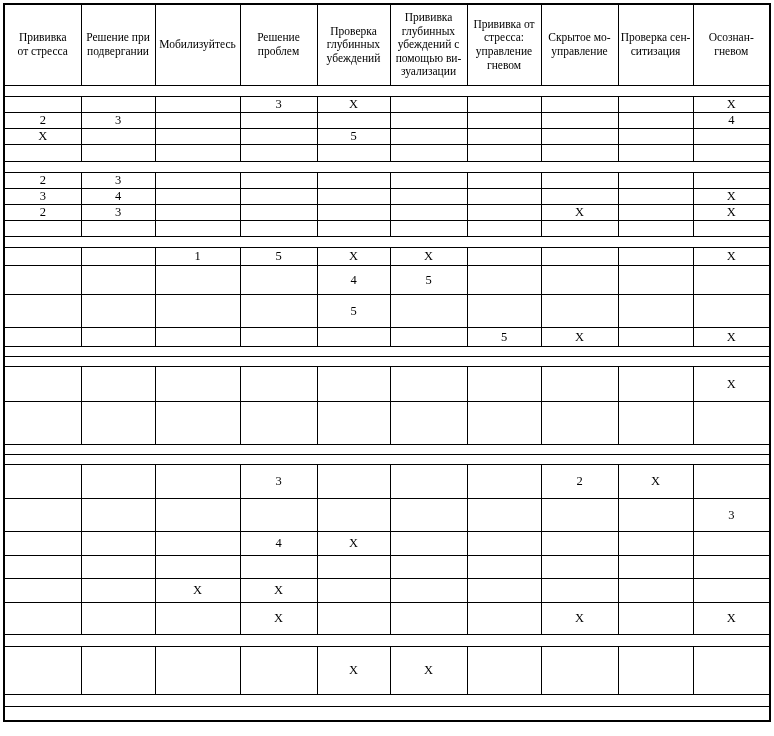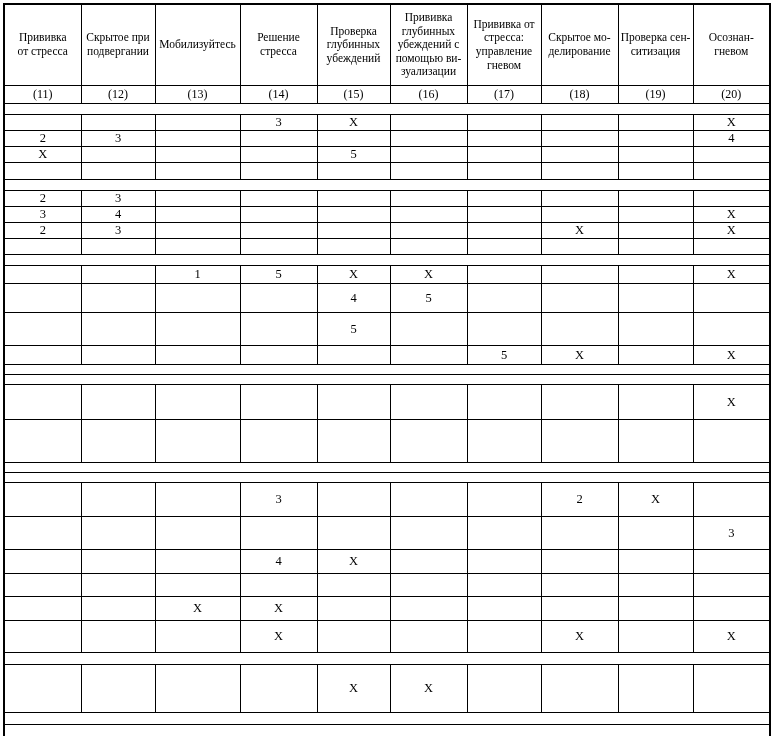--- a/index.html
+++ b/index.html
@@ -68,55 +68,43 @@
         <col style="width: 77px;">
         <col style="width: 74px;">
         <col style="width: 77px;">
         <col style="width: 75px;">
         <col style="width: 77px;">
       </colgroup>
       <thead>
         <tr>
           <th class="hdr">Прививка
 от стресса</th>
-          <th class="hdr">Скрытое при
+          <th class="hdr">Решение при
 подвергании</th>
           <th class="hdr">Мобилизуйтесь</th>
           <th class="hdr">Решение
-стресса</th>
+проблем</th>
           <th class="hdr">Проверка
 глубинных
 убеждений</th>
           <th class="hdr">Прививка
 глубинных
 убеждений с
 помощью ви-
 зуализации</th>
           <th class="hdr">Прививка от
 стресса:
 управление
 гневом</th>
           <th class="hdr">Скрытое мо-
-делирование</th>
+управление</th>
           <th class="hdr">Проверка сен-
 ситизация</th>
           <th class="hdr">Осознан-
 гневом</th>
-        </tr>
-        <tr>
-          <th class="num">(11)</th>
-          <th class="num">(12)</th>
-          <th class="num">(13)</th>
-          <th class="num">(14)</th>
-          <th class="num">(15)</th>
-          <th class="num">(16)</th>
-          <th class="num">(17)</th>
-          <th class="num">(18)</th>
-          <th class="num">(19)</th>
-          <th class="num">(20)</th>
         </tr>
       </thead>
       <tbody>
         <tr>
           <td colspan="10" class="spacer" style="height: 10px;"></td>
         </tr>
         <tr>
           <td class="cell" style="height: 15px;"></td>
           <td class="cell" style="height: 15px;"></td>
           <td class="cell" style="height: 15px;"></td>

